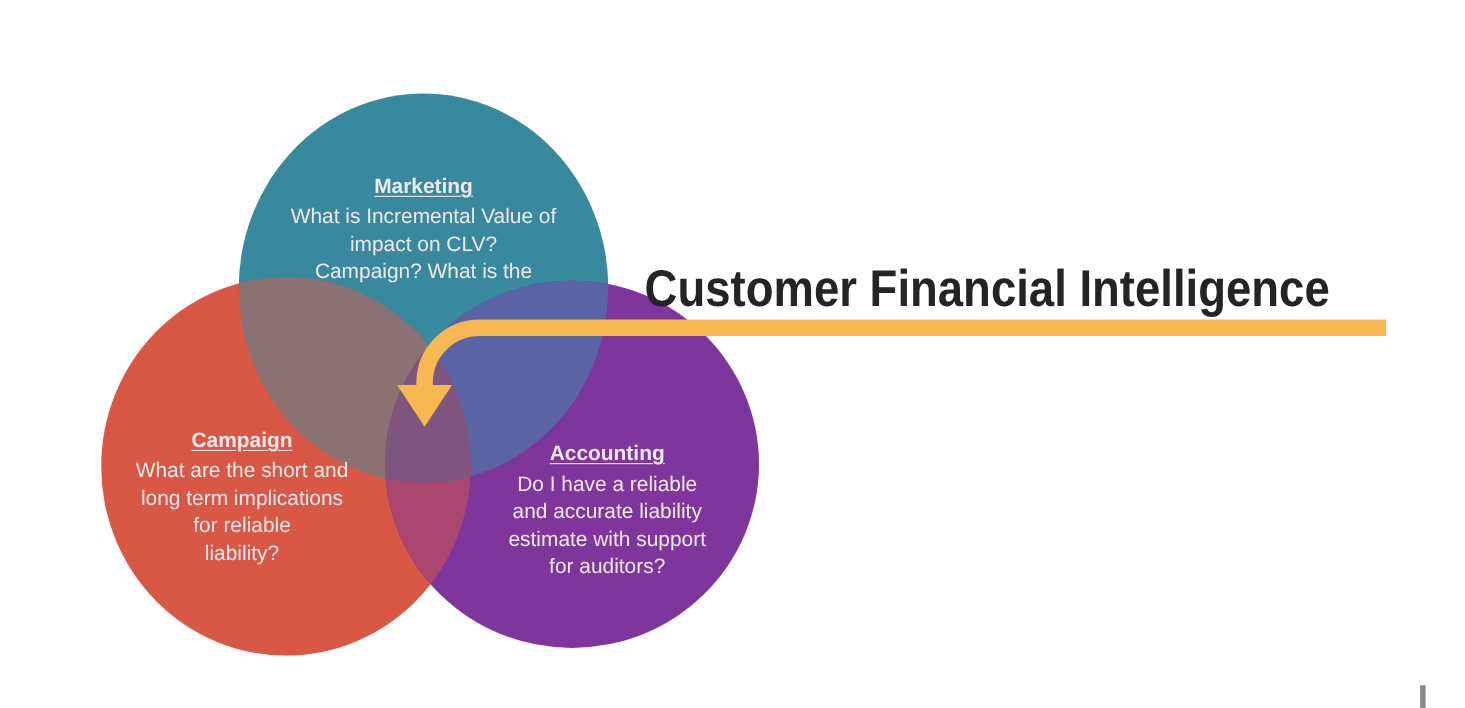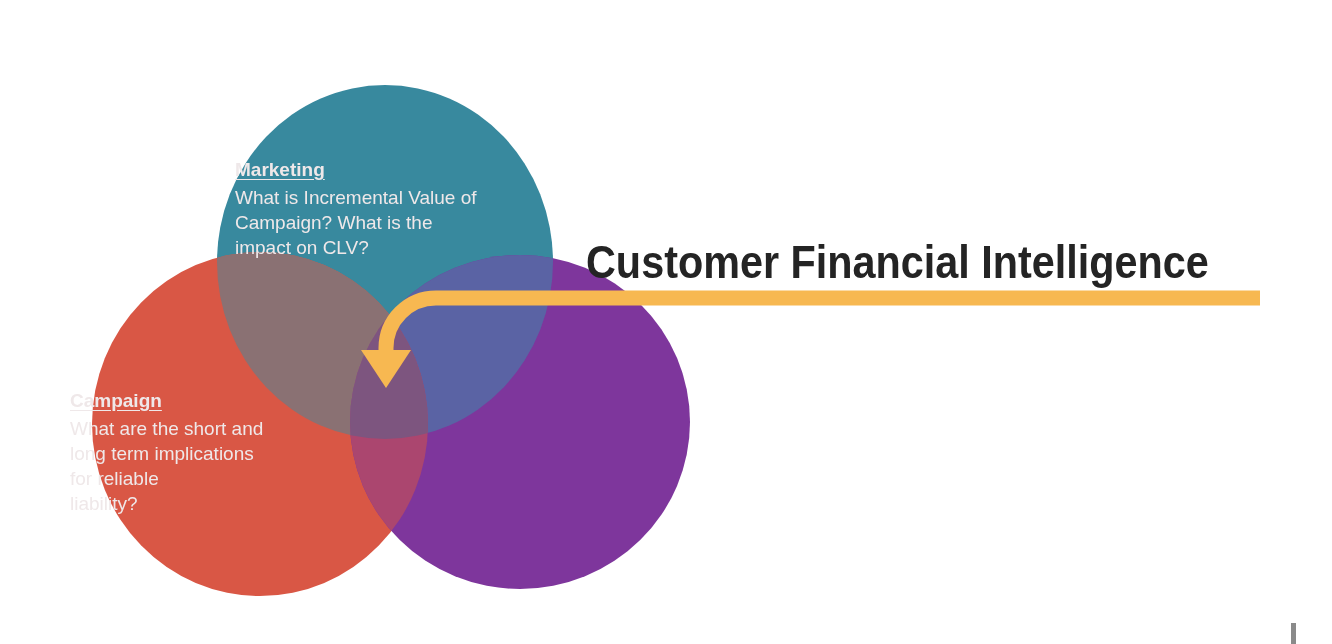--- a/index.html
+++ b/index.html
@@ -8,21 +8,21 @@
     background: #ffffff;
     font-family: "Liberation Sans", sans-serif;
     position: relative;
     overflow: hidden;
   }
   .stage { position: absolute; left: 0; top: 0; width: 1332px; height: 644px; }
   svg.venn { position: absolute; left: 0; top: 0; }
 
   .label-block {
     position: absolute;
-    text-align: left;
+    text-align: center;
     color: #EFE8E9;
   }
   .label-heading {
     font-size: 19px;
     font-weight: 700;
     line-height: 27px;
     text-decoration: underline;
     text-underline-offset: 3px;
     margin-bottom: 2px;
   }
@@ -85,30 +85,37 @@
       <ellipse cx="385" cy="262" rx="168" ry="177" clip-path="url(#clipAccounting)" fill="#7D557F"></ellipse>
     </g>
 
     <path d="M 1260 298 L 436 298 A 50 50 0 0 0 386 348 L 386 353" fill="none" stroke-width="15" stroke="#F7B851"></path>
     <polygon points="361,350 411,350 386,388" fill="#F7B851"></polygon>
   </svg>
 
   <div class="label-block" style="left:235px; top:156px; width:300px;">
     <div class="label-heading">Marketing</div>
     <div class="label-line">What is Incremental Value of</div>
+    <div class="label-line">impact on CLV?</div>
     <div class="label-line">Campaign? What is the</div>
-    <div class="label-line">impact on CLV?</div>
   </div>
 
   <div class="label-block" style="left:70px; top:387px; width:300px;">
     <div class="label-heading">Campaign</div>
     <div class="label-line">What are the short and</div>
     <div class="label-line">long term implications</div>
     <div class="label-line">for reliable</div>
     <div class="label-line">liability?</div>
   </div>
 
+  <div class="label-block" style="left:402px; top:399px; width:300px;">
+    <div class="label-heading">Accounting</div>
+    <div class="label-line">Do I have a reliable</div>
+    <div class="label-line">and accurate liability</div>
+    <div class="label-line">estimate with support</div>
+    <div class="label-line">for auditors?</div>
+  </div>
 
   <div class="main-title">Customer Financial Intelligence</div>
 
   <div class="scrollbar-thumb"></div>
 
 </div>
 
 </body></html>

